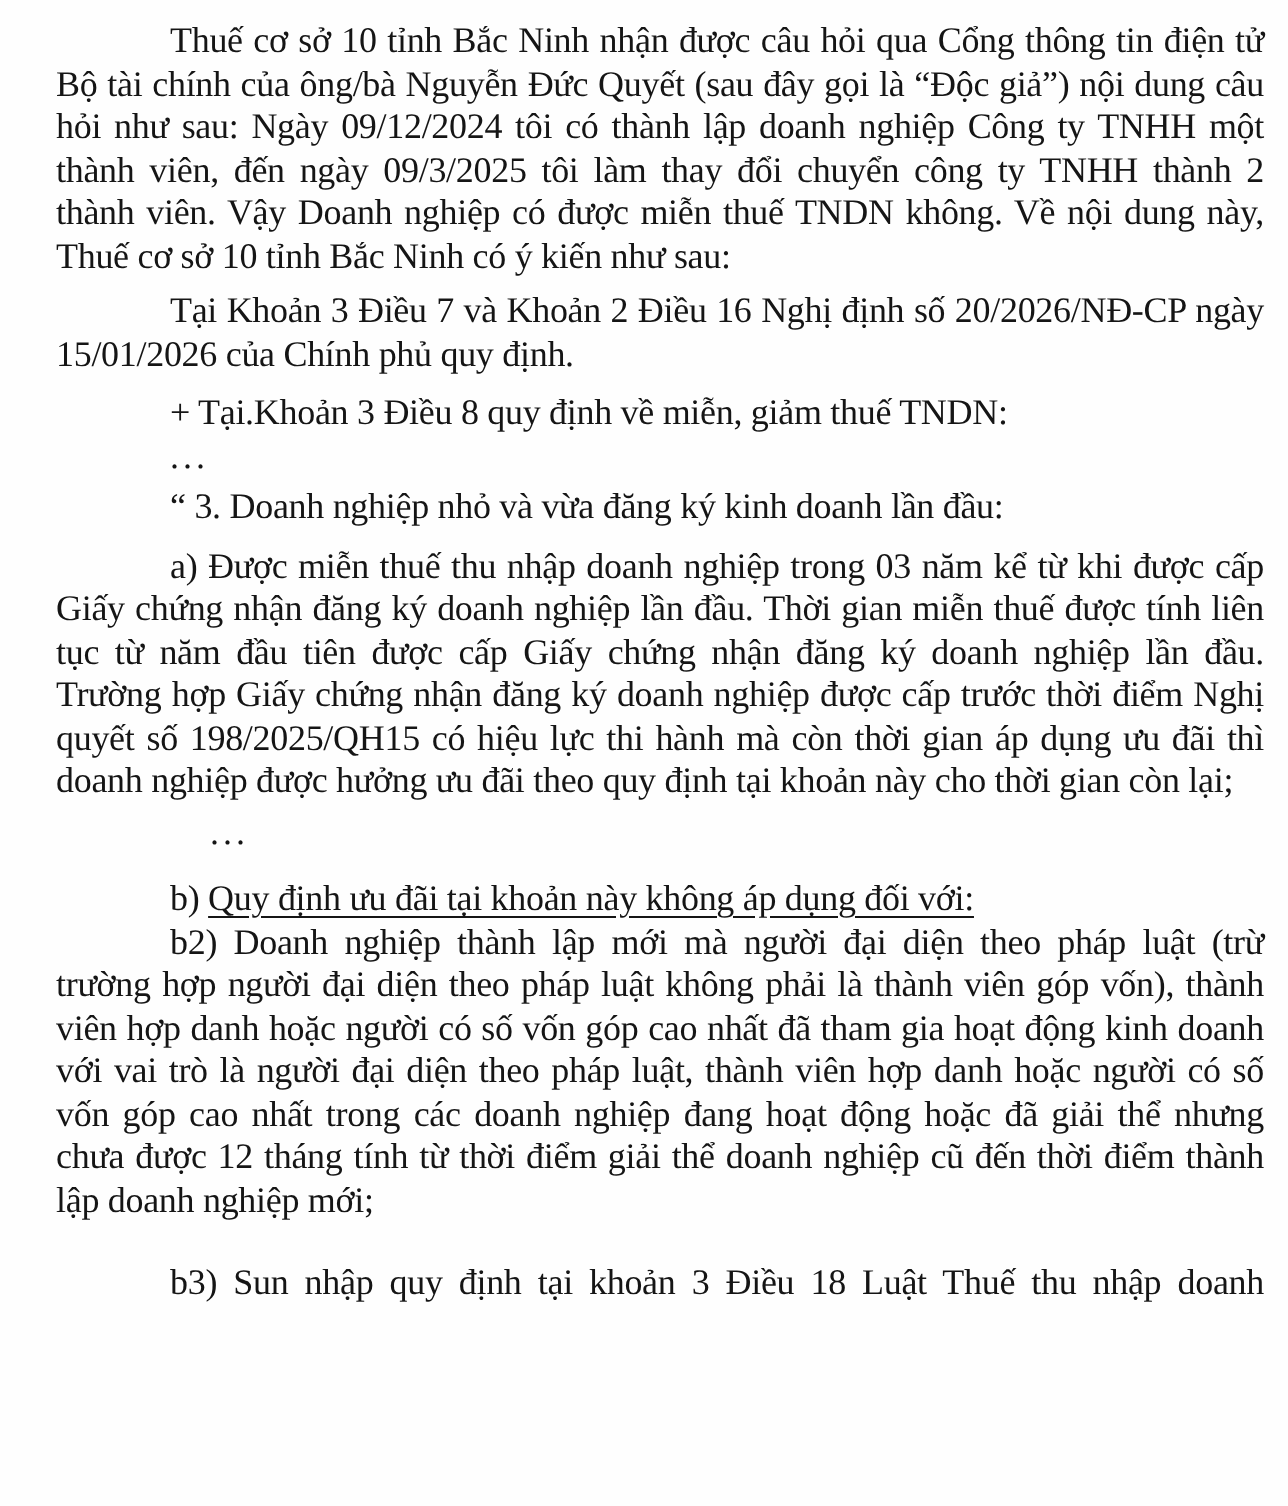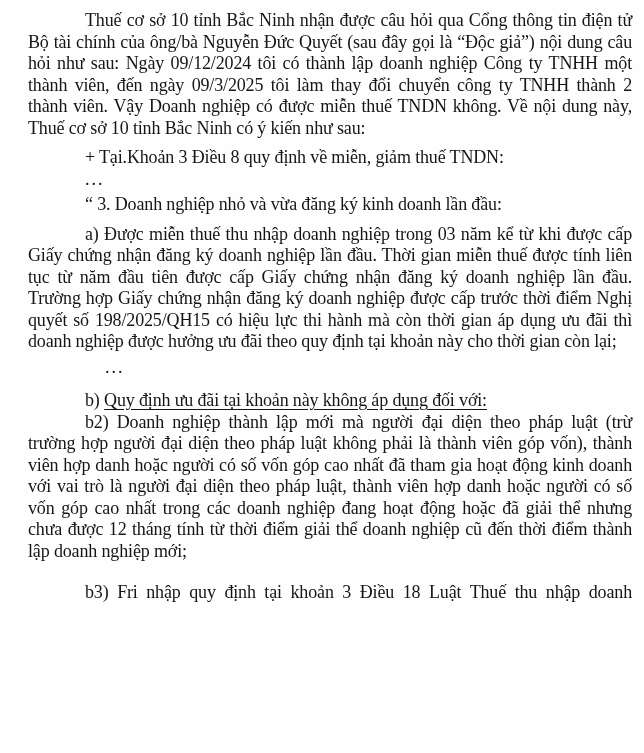--- a/index.html
+++ b/index.html
@@ -52,31 +52,32 @@
   }
   .justify-last { text-align-last: justify; }
 </style>
 </head>
 <body>
 
 <div class="sheet">
 
   <p class="para">Thuế cơ sở 10 tỉnh Bắc Ninh nhận được câu hỏi qua Cổng thông tin điện tử Bộ tài chính của ông/bà Nguyễn Đức Quyết (sau đây gọi là “Độc giả”) nội dung câu hỏi như sau: Ngày 09/12/2024 tôi có thành lập doanh nghiệp Công ty TNHH một thành viên, đến ngày 09/3/2025 tôi làm thay đổi chuyển công ty TNHH thành 2 thành viên. Vậy Doanh nghiệp có được miễn thuế TNDN không. Về nội dung này, Thuế cơ sở 10 tỉnh Bắc Ninh có ý kiến như sau:</p>
 
+  <p class="para gap-sm">Tại Khoản 3 Điều 7 và Khoản 2 Điều 16 Nghị định số 20/2026/NĐ-CP ngày 15/01/2026 của Chính phủ quy định.</p>
 
   <p class="para gap-md">+ Tại.Khoản 3 Điều 8 quy định về miễn, giảm thuế TNDN:</p>
 
   <p class="ellipsis-line">...</p>
 
   <p class="para italic gap-xs">“ 3. Doanh nghiệp nhỏ và vừa đăng ký kinh doanh lần đầu:</p>
 
   <p class="para italic gap-md">a) Được miễn thuế thu nhập doanh nghiệp trong 03 năm kể từ khi được cấp Giấy chứng nhận đăng ký doanh nghiệp lần đầu. Thời gian miễn thuế được tính liên tục từ năm đầu tiên được cấp Giấy chứng nhận đăng ký doanh nghiệp lần đầu. Trường hợp Giấy chứng nhận đăng ký doanh nghiệp được cấp trước thời điểm Nghị quyết số 198/2025/QH15 có hiệu lực thi hành mà còn thời gian áp dụng ưu đãi thì doanh nghiệp được hưởng ưu đãi theo quy định tại khoản này cho thời gian còn lại;</p>
 
   <p class="ellipsis-line italic deep gap-xs">...</p>
 
   <p class="para italic gap-lg"><span>b) </span><span class="ul">Quy định ưu đãi tại khoản này không áp dụng đối với:</span></p>
 
 
   <p class="para italic gap-xxl">b2) Doanh nghiệp thành lập mới mà người đại diện theo pháp luật (trừ trường hợp người đại diện theo pháp luật không phải là thành viên góp vốn), thành viên hợp danh hoặc người có số vốn góp cao nhất đã tham gia hoạt động kinh doanh với vai trò là người đại diện theo pháp luật, thành viên hợp danh hoặc người có số vốn góp cao nhất trong các doanh nghiệp đang hoạt động hoặc đã giải thể nhưng chưa được 12 tháng tính từ thời điểm giải thể doanh nghiệp cũ đến thời điểm thành lập doanh nghiệp mới;</p>
 
-  <p class="para italic gap-xl justify-last">b3) Fri nhập quy định tại khoản 3 Điều 18 Luật Thuế thu nhập doanh</p>
+  <p class="para italic gap-xl justify-last">b3) Sun nhập quy định tại khoản 3 Điều 18 Luật Thuế thu nhập doanh</p>
 
 </div>
 
 </body></html>

